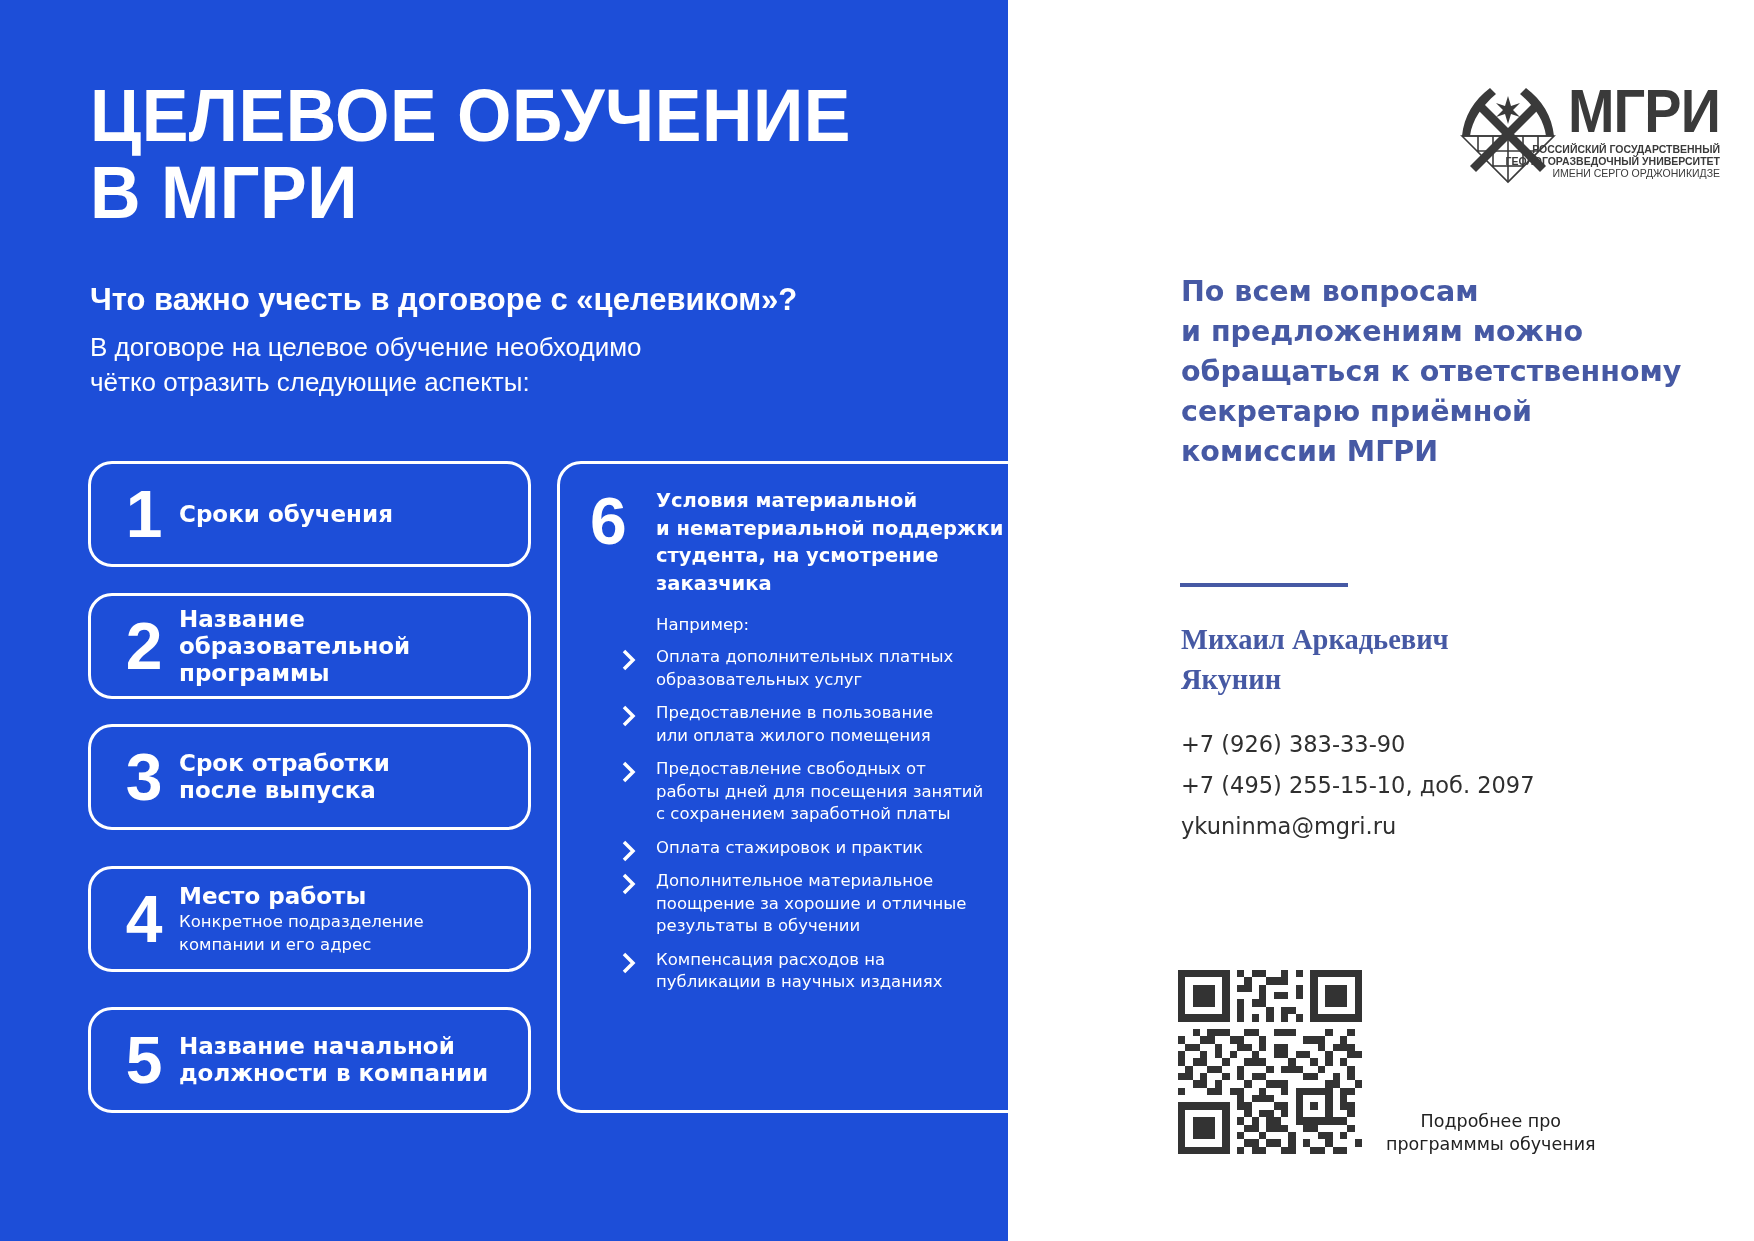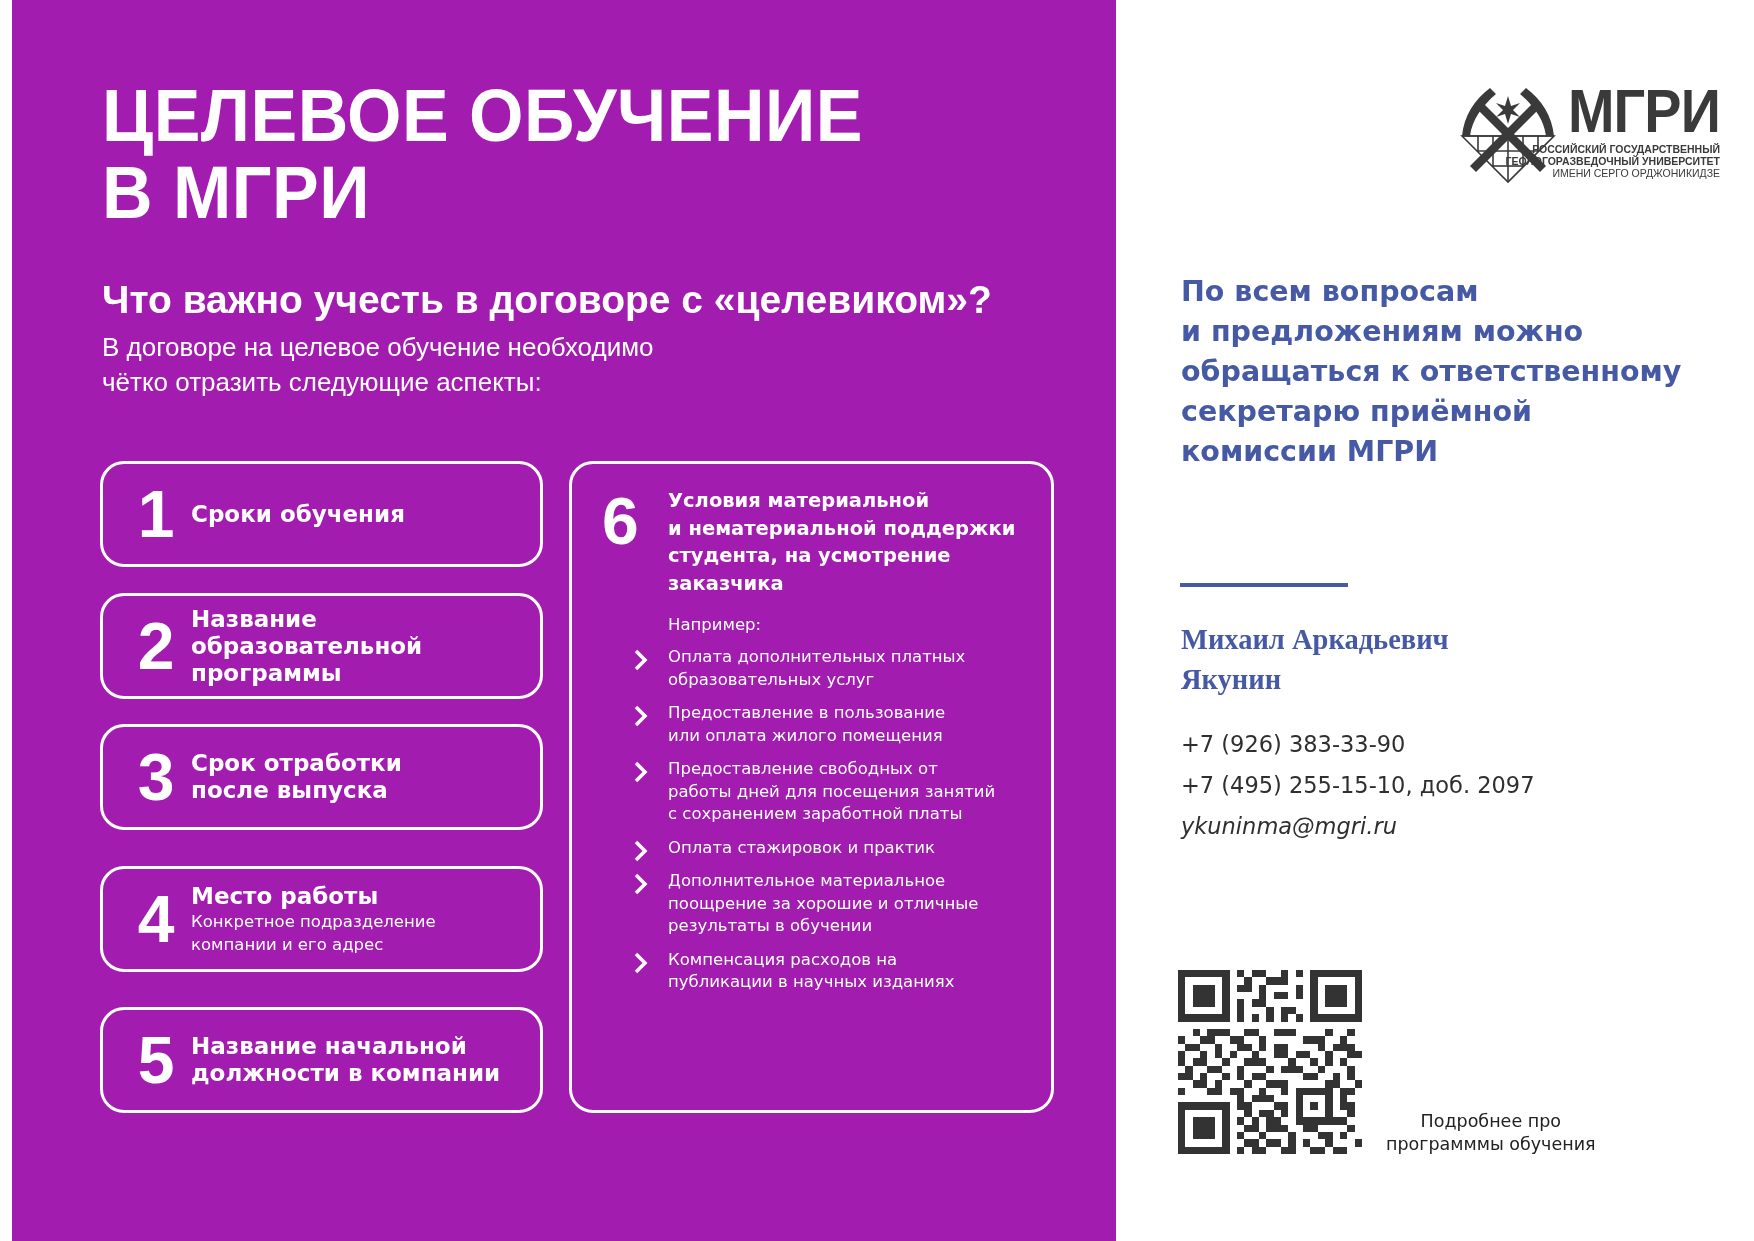--- a/index.html
+++ b/index.html
@@ -1,23 +1,23 @@
 <!DOCTYPE html>
 <html><head>
   <meta charset="utf-8">
   <style>
     * { box-sizing: border-box; margin: 0; padding: 0; }
     html, body { width: 1754px; height: 1241px; overflow: hidden; background: #ffffff; }
     body { position: relative; font-family: "DejaVu Sans", sans-serif; }
 
-    .blue-panel { position: absolute; left: 12px; top: 0; width: 1104px; height: 1241px; background: #a21caf; }
+    .blue-panel { position: absolute; left: 0; top: 0; width: 1008px; height: 1241px; background: #1d4ed8; }
 
     .title { position: absolute; left: 90px; top: 78px; color: #fff; font-family: "Liberation Sans", sans-serif; font-weight: 700; font-size: 70px; line-height: 73px; letter-spacing: 0.5px; transform: scaleY(1.05); transform-origin: top left; }
 
-    .question { position: absolute; left: 90px; top: 282px; color: #fff; font-family: "Liberation Sans", sans-serif; font-weight: 700; font-size: 39px; line-height: 36px; }
+    .question { position: absolute; left: 90px; top: 282px; color: #fff; font-family: "Liberation Sans", sans-serif; font-weight: 700; font-size: 31px; line-height: 36px; }
     .intro { position: absolute; left: 90px; top: 330px; color: #fff; font-family: "Liberation Sans", sans-serif; font-size: 26px; line-height: 35px; }
 
     .card { position: absolute; left: 88px; width: 443px; height: 106px; border: 3px solid #ffffff; border-radius: 24px; display: flex; align-items: center; }
     .card .num { position: absolute; left: 28px; top: 50%; transform: translateY(-50%); color: #fff; font-family: "Liberation Sans", sans-serif; font-weight: 700; font-size: 66px; line-height: 66px; width: 50px; text-align: center; }
     .card .txt { position: absolute; left: 88px; right: 12px; top: 50%; transform: translateY(-50%); color: #fff; }
     .card .head { font-family: "DejaVu Sans", sans-serif; font-weight: 700; font-size: 23px; line-height: 27px; }
     .card .sub { font-family: "DejaVu Sans", sans-serif; font-size: 16.5px; line-height: 23px; }
 
     .card6 { position: absolute; left: 557px; top: 461px; width: 485px; height: 652px; border: 3px solid #fff; border-radius: 24px; color: #fff; }
     .card6 .num { position: absolute; left: 30px; top: 24px; font-family: "Liberation Sans", sans-serif; font-weight: 700; font-size: 66px; line-height: 66px; }
@@ -194,21 +194,21 @@
 
 <div class="divider"></div>
 
 <div class="person">
   <div>Михаил Аркадьевич</div>
   <div>Якунин</div>
 </div>
 
 <div class="contact-line" style="top:730px;">+7 (926) 383-33-90</div>
 <div class="contact-line" style="top:771px;">+7 (495) 255-15-10, доб. 2097</div>
-<div class="contact-line" style="top:812px;font-style:italic;">ykuninma@mgri.ru</div>
+<div class="contact-line" style="top:812px;">ykuninma@mgri.ru</div>
 
 <svg class="qr" viewBox="0 0 25 25" shape-rendering="crispEdges">
   <g fill="#333">
 
     <path d="M0,0h7v7h-7z M1,1v5h5v-5z M2,2h3v3h-3z" fill-rule="evenodd"></path>
     <path d="M18,0h7v7h-7z M19,1v5h5v-5z M20,2h3v3h-3z" fill-rule="evenodd"></path>
     <path d="M0,18h7v7h-7z M1,19v5h5v-5z M2,20h3v3h-3z" fill-rule="evenodd"></path>
 
     <path d="M16,16h5v5h-5z M17,17v3h3v-3z M18,18h1v1h-1z" fill-rule="evenodd"></path>
 

